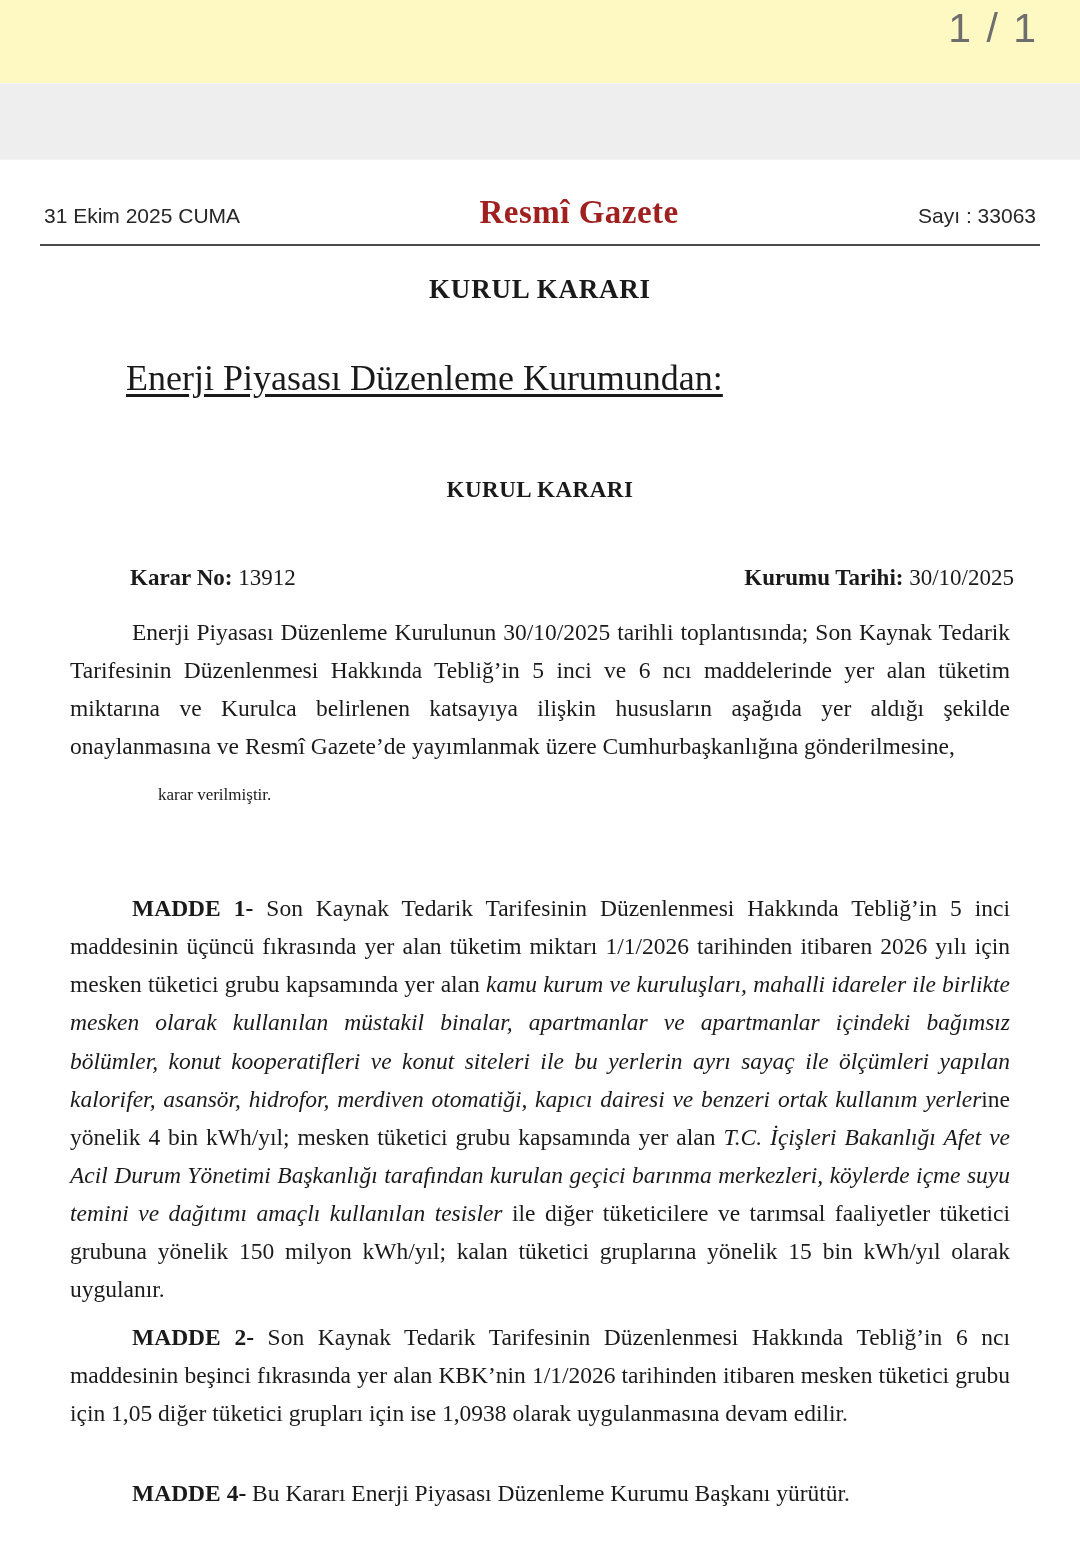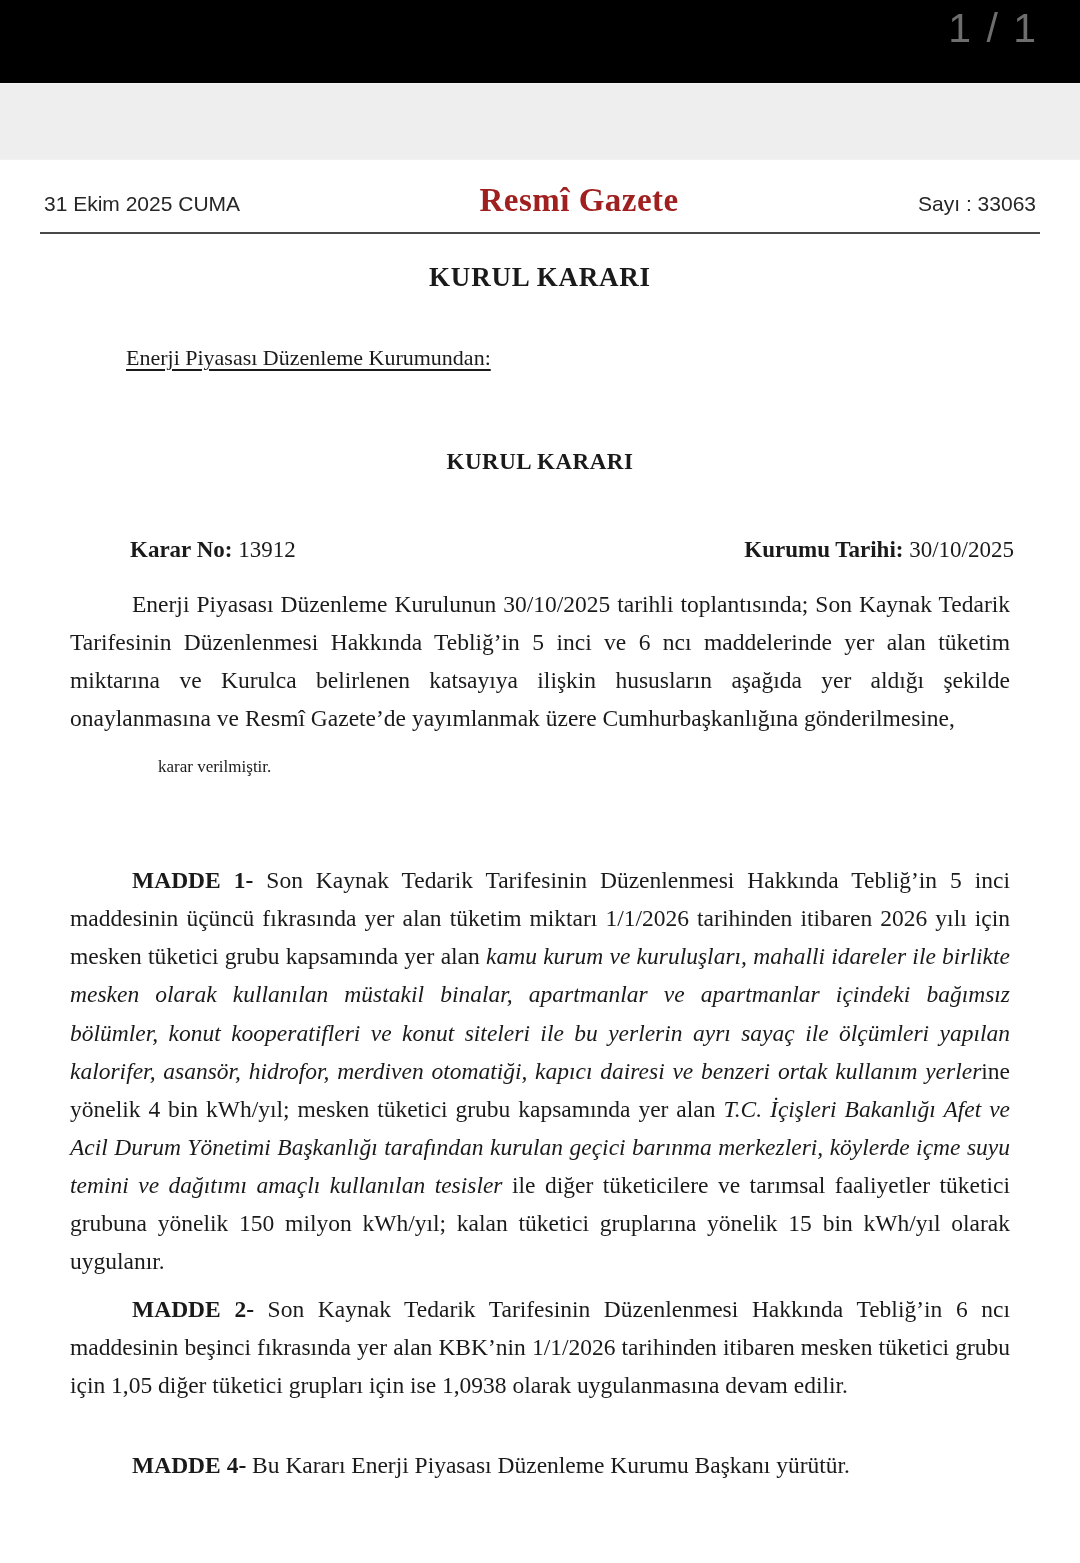--- a/index.html
+++ b/index.html
@@ -14,21 +14,21 @@
     position: relative;
     overflow: hidden;
     font-family: "Liberation Serif", "DejaVu Serif", serif;
     color: #1a1a1a;
     -webkit-font-smoothing: antialiased;
   }
 
   
   .viewer-top {
     height: 83px;
-    background: #000000;
+    background: #fef9c3;
     position: relative;
   }
   .page-indicator {
     position: absolute;
     right: 42px;
     top: 8px;
     font-family: "Liberation Sans", "DejaVu Sans", sans-serif;
     font-size: 41px;
     font-weight: 300;
     color: #6e6e6e;
@@ -38,21 +38,21 @@
   .viewer-band {
     height: 75px;
     background: #eeeeee;
     border-top: 1px solid #f4f4f4;
     border-bottom: 1px solid #f2f2f2;
   }
 
   
   .sheet {
     background: #ffffff;
-    padding: 4px 40px;
+    padding: 16px 40px;
     position: relative;
   }
 
   
   .masthead {
     display: flex;
     align-items: baseline;
     justify-content: space-between;
     padding-top: 18px;
     height: 42px;
@@ -86,21 +86,21 @@
   .doc-title {
     text-align: center;
     font-size: 27px;
     font-weight: bold;
     letter-spacing: 0.8px;
     margin: 28px 0 0 0;
   }
   .issuer {
     margin: 52px 0 0 0;
     padding-left: 86px;
-    font-size: 22px;
+    font-size: 36px;
   }
   .issuer span { text-decoration: underline; text-underline-offset: 4px; }
   .subtitle {
     text-align: center;
     font-size: 23px;
     font-weight: bold;
     letter-spacing: 0.5px;
     margin: 78px 0 0 0;
   }
 

